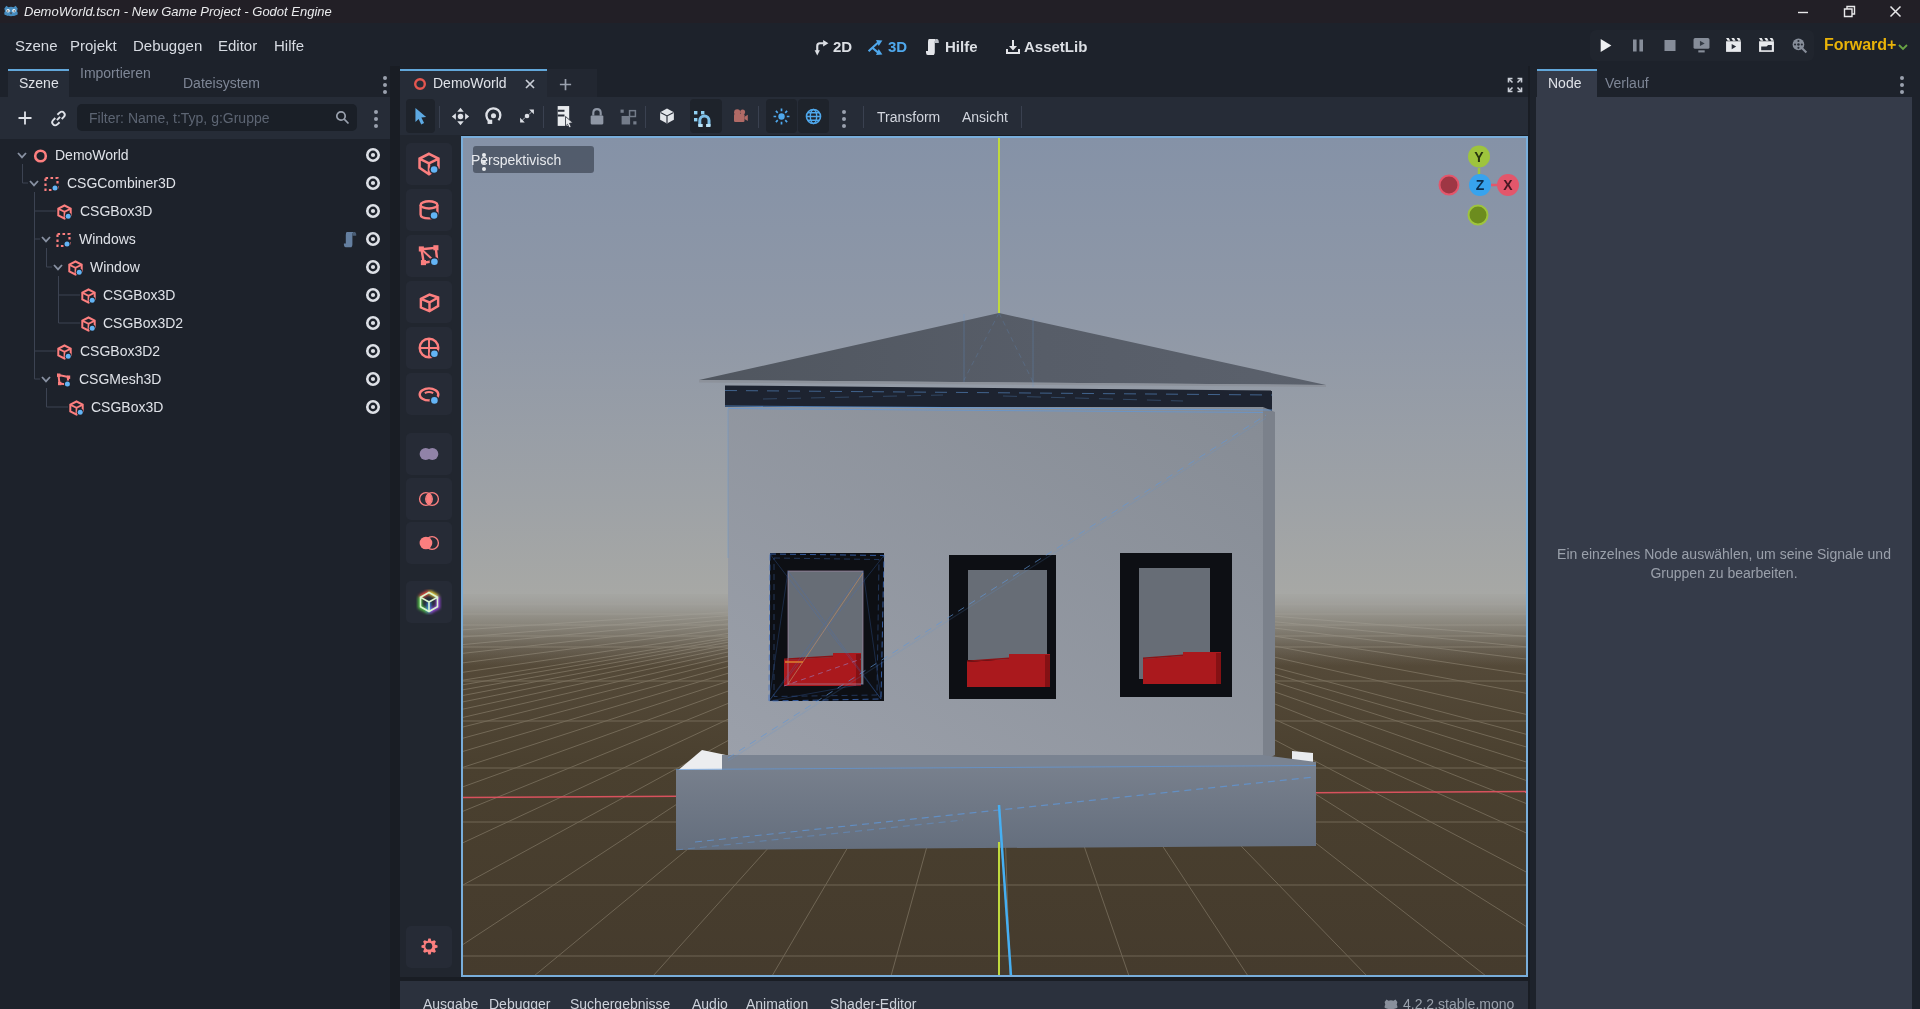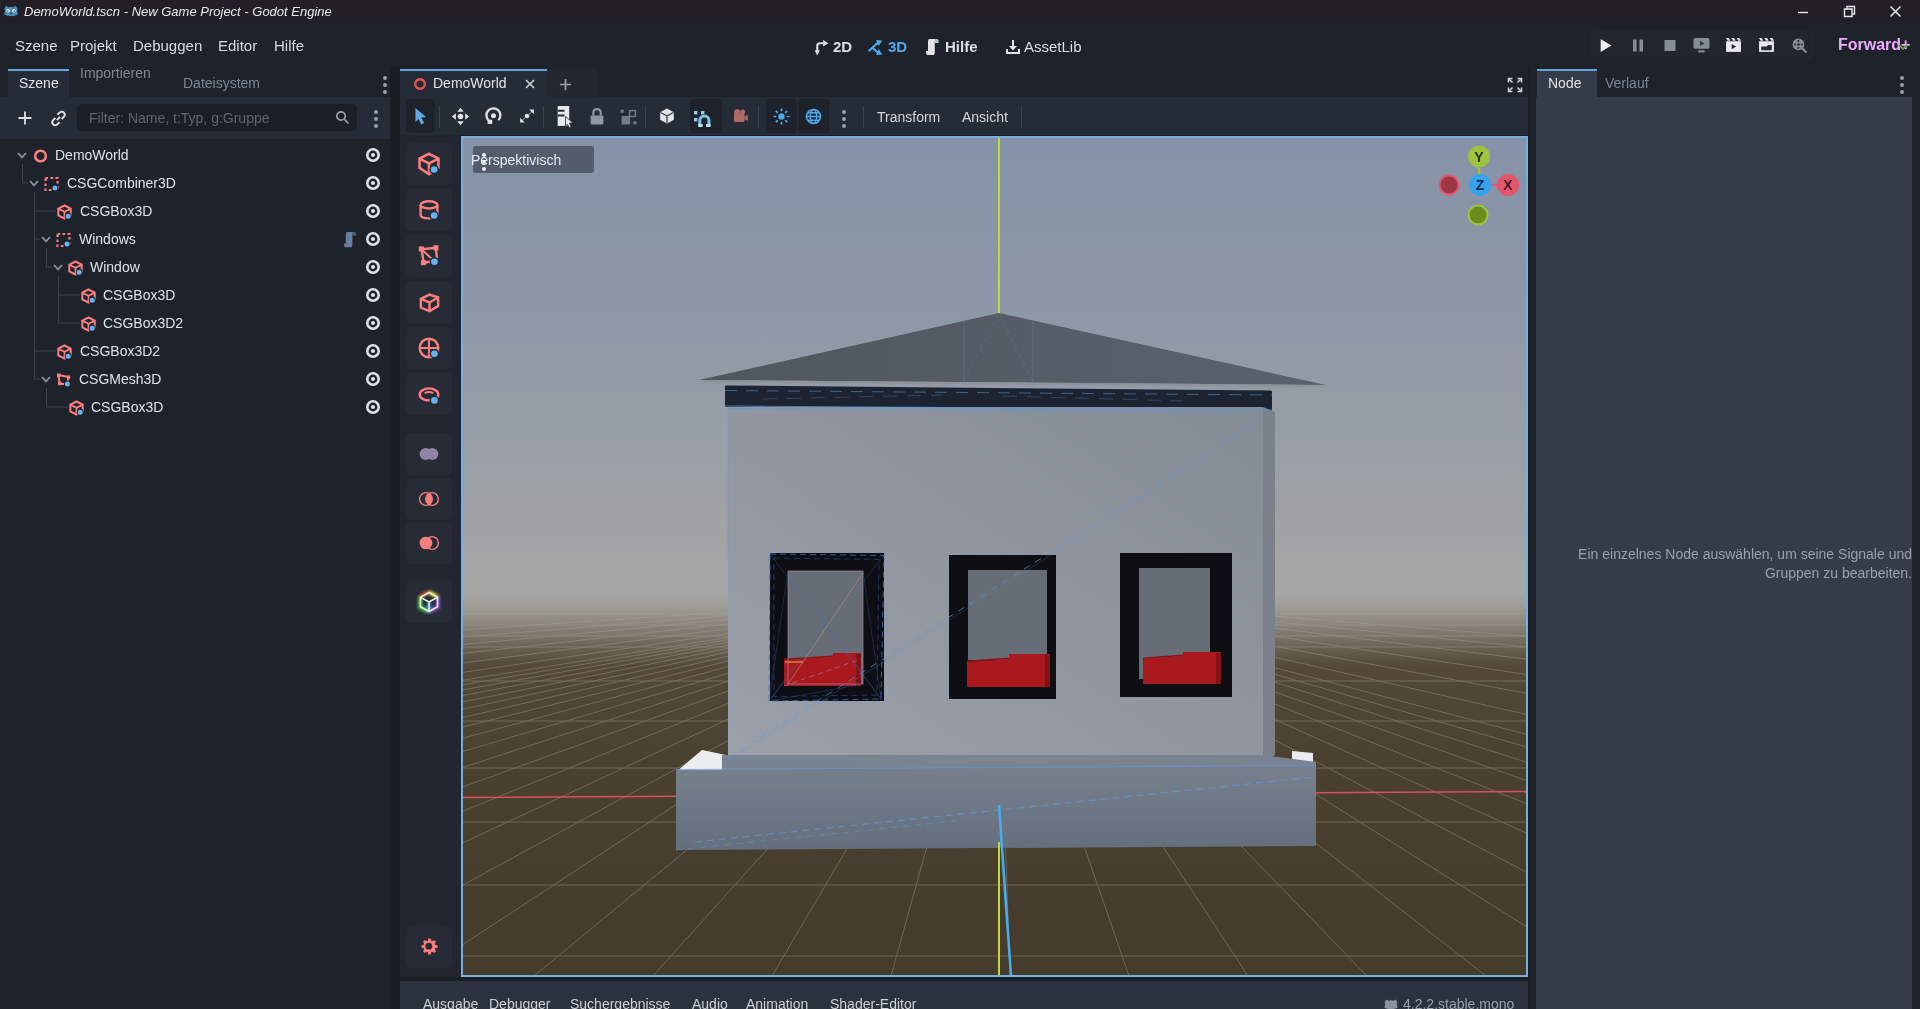--- a/index.html
+++ b/index.html
@@ -57,21 +57,21 @@
 <svg class="abs" style="left:924px;top:38px;" width="16" height="18" viewBox="0 0 16 18">
     <path d="M5 1 H11.8 Q10.8 2 10.8 3.8 V14.2 Q10.8 16 9.8 17 H3.8 Q2 17 2 14.5 V13 H4 V4 Q4 1 5 1 Z" fill="#e3e5e9"></path>
     <path d="M11.8 1 Q10.8 2 10.8 3.8 V5 H14.8 V3.8 Q14.8 1.4 13.3 1 Z" fill="#b9bdc4"></path>
     <path d="M10.8 5 H14.8 Q14.8 6.5 13 6.5 H10.8 Z" fill="#e3e5e9" opacity="0"></path>
   </svg>
 <div class="abs txt" style="left:945px;top:38px;font-size:15px;font-weight:bold;color:#dcdfe4;">Hilfe</div>
 <svg class="abs" style="left:1005px;top:39px;" width="16" height="16" viewBox="0 0 16 16">
     <path d="M7 1 H9 V7 H12 L8 11.5 L4 7 H7 Z" fill="#e3e5e9"></path>
     <path d="M1 10 V15 H15 V10 H13 V13 H3 V10 Z" fill="#e3e5e9"></path>
   </svg>
-<div class="abs txt" style="left:1024px;top:38px;font-size:15px;font-weight:normal;color:#dcdfe4;">AssetLib</div>
+<div class="abs txt" style="left:1024px;top:38px;font-size:15px;font-weight:bold;color:#dcdfe4;">AssetLib</div>
 
 <div class="abs" style="left:1590px;top:30px;width:224px;height:31px;background:#20252e;border-radius:6px;"></div>
 <svg class="abs" style="left:1598px;top:38px;" width="15" height="15" viewBox="0 0 14 14">
     <path d="M2.5 1 L12.5 7 L2.5 13 Z" fill="#eef0f2"></path>
   </svg>
 <svg class="abs" style="left:1631px;top:38px;" width="14" height="15" viewBox="0 0 14 14">
     <rect x="2" y="1" width="3.6" height="12" fill="#868d99"></rect>
     <rect x="8.4" y="1" width="3.6" height="12" fill="#868d99"></rect>
   </svg>
 <svg class="abs" style="left:1663px;top:38px;" width="14" height="15" viewBox="0 0 14 14">
@@ -94,21 +94,21 @@
   </svg>
 <svg class="abs" style="left:1791px;top:37px;" width="17" height="17" viewBox="0 0 16 16">
     <circle cx="7" cy="7" r="5.5" fill="#868d99"></circle>
     <circle cx="7" cy="7" r="1.2" fill="#272c36"></circle>
     <circle cx="7" cy="3.8" r="1" fill="#272c36"></circle>
     <circle cx="7" cy="10.2" r="1" fill="#272c36"></circle>
     <circle cx="3.8" cy="7" r="1" fill="#272c36"></circle>
     <circle cx="10.2" cy="7" r="1" fill="#272c36"></circle>
     <path d="M10.5 10.5 L14.5 14.5" stroke="#868d99" stroke-width="2"></path>
   </svg>
-<div class="abs txt" style="left:1824px;top:36px;font-size:16px;font-weight:bold;color:#f0abfc;margin-left:14px;">Forward+</div>
+<div class="abs txt" style="left:1824px;top:36px;font-size:16px;font-weight:bold;color:#eab308;">Forward+</div>
 <svg class="abs" style="left:1897px;top:42px;" width="12" height="10" viewBox="0 0 12 10">
     <path d="M2 3 L6 7 L10 3" fill="none" stroke="#69a345" stroke-width="1.8"></path>
   </svg>
 
 <div class="abs" style="left:0;top:66px;width:390px;height:943px;background:#1d222b;"></div>
 
 <div class="abs" style="left:8px;top:69px;width:61px;height:28px;background:#262c37;border-top:2px solid #62a7da;"></div>
 <div class="abs txt" style="left:19px;top:75px;color:#dfe2e8;">Szene</div>
 <div class="abs txt" style="left:80px;top:65px;color:#7e8696;">Importieren</div>
 <div class="abs txt" style="left:183px;top:75px;color:#7e8696;">Dateisystem</div>
@@ -566,13 +566,13 @@
 <div class="abs" style="left:1537px;top:69px;width:60px;height:28px;background:#353b49;border-top:2px solid #62a7da;"></div>
 <div class="abs txt" style="left:1548px;top:75px;color:#dfe2e8;">Node</div>
 <div class="abs txt" style="left:1605px;top:75px;color:#7e8696;">Verlauf</div>
 <div class="abs txt" style="left:1675px;top:75px;color:#7e8696;margin-top:40px;">Inspektor</div>
 <div class="abs dots3v" style="left:1900px;top:73px;">
     <i></i>
     <i></i>
     <i></i>
   </div>
 <div class="abs" style="left:1536px;top:97px;width:376px;height:912px;background:#353b49;"></div>
-<div class="abs txt" style="left:1536px;top:545px;width:376px;text-align:right;color:#9aa0ab;line-height:19px;white-space:normal;">Ein einzelnes Node auswählen, um seine Signale und Gruppen zu bearbeiten.</div>
+<div class="abs txt" style="left:1536px;top:545px;width:376px;text-align:center;color:#9aa0ab;line-height:19px;white-space:normal;">Ein einzelnes Node auswählen, um seine Signale und Gruppen zu bearbeiten.</div>
 
 </body></html>

